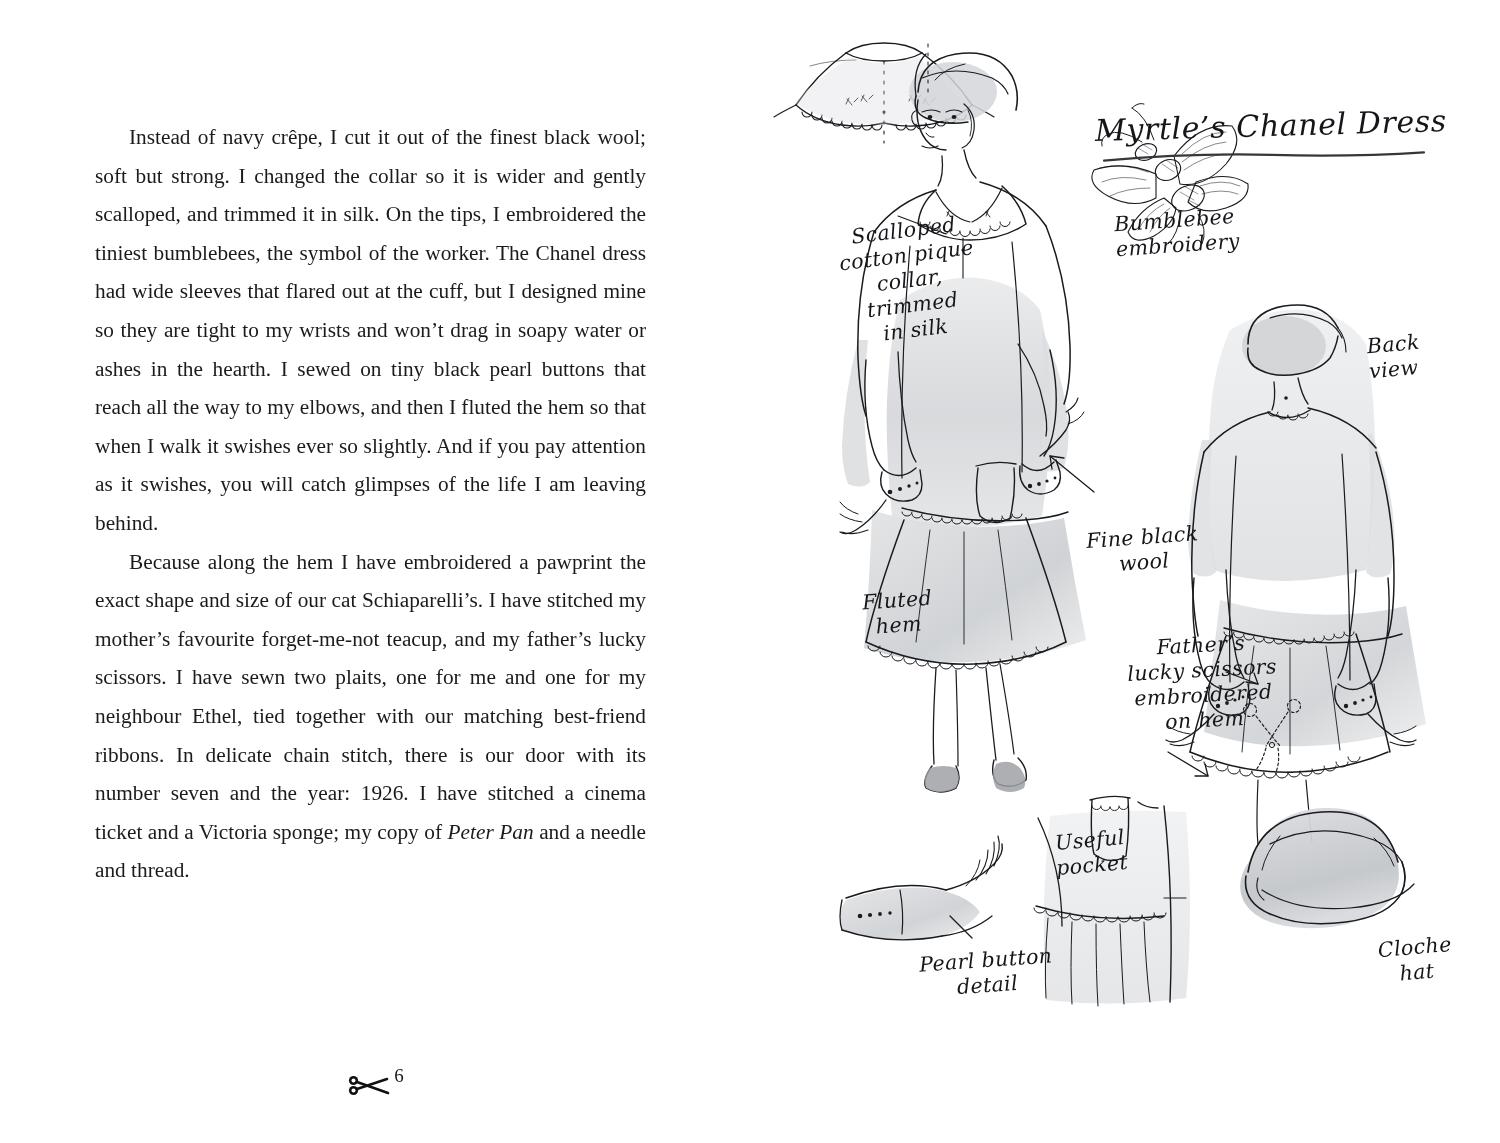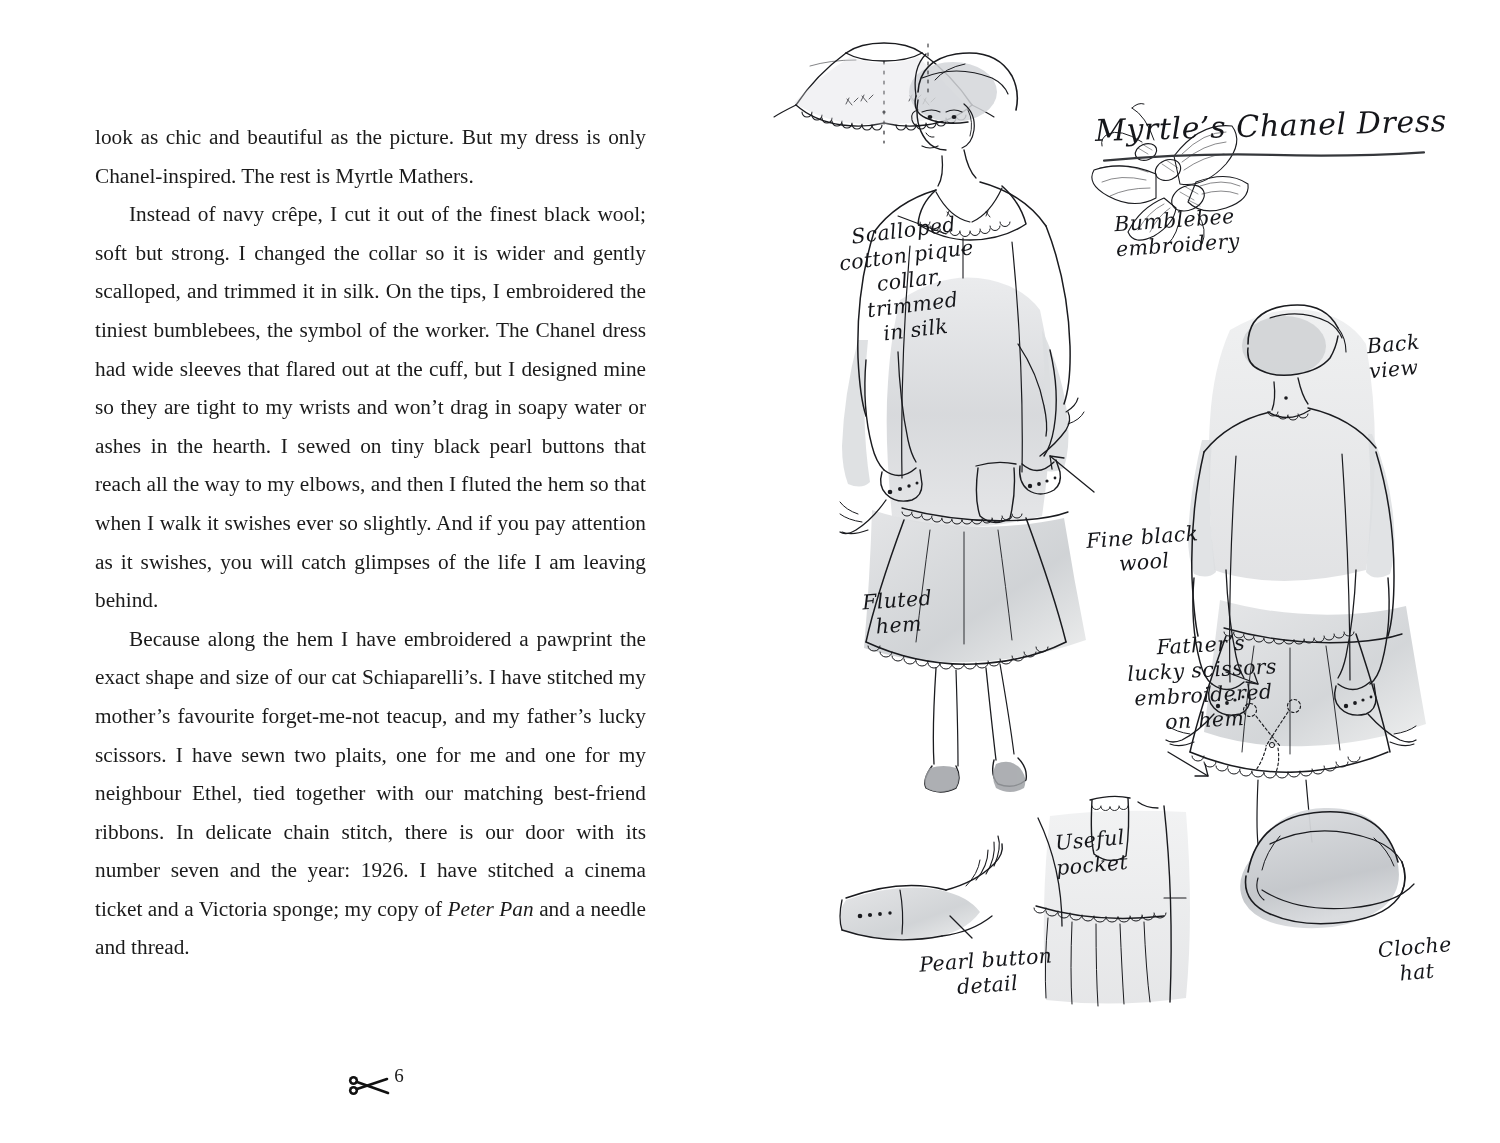--- a/index.html
+++ b/index.html
@@ -105,21 +105,20 @@
   .lbl-cloche{left:629px;top:935px;font-size:20.5px;transform:rotate(-5deg);text-align:center;}
 </style>
 </head>
 <body>
 
 <div class="page">
 
   <div class="left-page">
 
     <div class="body-text">
-      <p><span>look as chic and beautiful as the picture. But my dress is only Chanel-inspired. The rest is Myrtle Mathers.</span></p>
       <p class="indent"><span>Instead of navy crêpe, I cut it out of the finest black wool; soft but strong. I changed the collar so it is wider and gently scalloped, and trimmed it in silk. On the tips, I embroidered the tiniest bumblebees, the symbol of the worker. The Chanel dress had wide sleeves that flared out at the cuff, but I designed mine so they are tight to my wrists and won’t drag in soapy water or ashes in the hearth. I sewed on tiny black pearl buttons that reach all the way to my elbows, and then I fluted the hem so that when I walk it swishes ever so slightly. And if you pay attention as it swishes, you will catch glimpses of the life I am leaving behind.</span></p>
       <p class="indent"><span>Because along the hem I have embroidered a pawprint the exact shape and size of our cat Schiaparelli’s. I have stitched my mother’s favourite forget-me-not teacup, and my father’s lucky scissors. I have sewn two plaits, one for me and one for my neighbour Ethel, tied together with our matching best-friend ribbons. In delicate chain stitch, there is our door with its number seven and the year: 1926. I have stitched a cinema ticket and a Victoria sponge; my copy of </span><em>Peter Pan</em><span> and a needle and thread.</span></p>
     </div>
 
     <div class="folio">
       <svg class="folio-scissors" viewBox="0 0 46 34">
         <g fill="none" stroke="#111" stroke-width="1.9" stroke-linecap="round">
           <circle cx="7.5" cy="11.5" r="4.6" fill="#111" stroke="none"></circle>
           <circle cx="7.5" cy="21.5" r="4.6" fill="#111" stroke="none"></circle>
           <circle cx="7.5" cy="11.5" r="2.0" fill="#fff" stroke="none"></circle>

